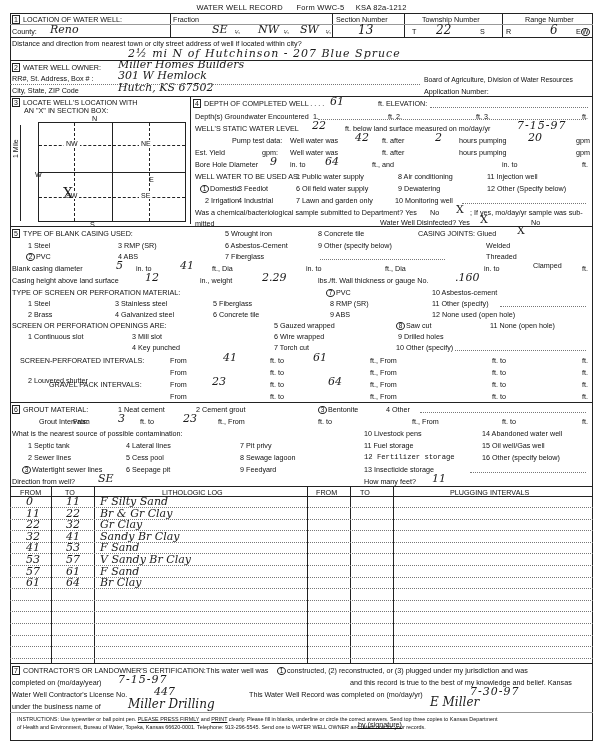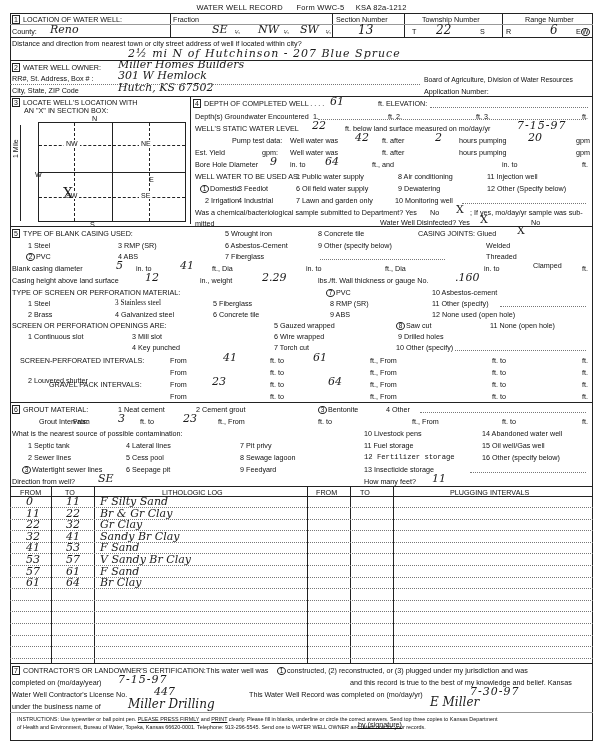--- a/index.html
+++ b/index.html
@@ -197,21 +197,21 @@
 <div class="abs" style="left:12px;top:276px;">Casing height above land surface</div>
 <div class="abs hw" style="left:145px;top:271px;">12</div>
 <div class="abs" style="left:200px;top:276px;">in., weight</div>
 <div class="abs hw" style="left:262px;top:271px;">2.29</div>
 <div class="abs" style="left:318px;top:276px;">lbs./ft. Wall thickness or gauge No.</div>
 <div class="abs hw" style="left:455px;top:271px;">.160</div>
 
 <div class="abs" style="left:12px;top:288px;">TYPE OF SCREEN OR PERFORATION MATERIAL:</div>
 <div class="abs" style="left:28px;top:299px;">1 Steel</div>
 <div class="abs" style="left:28px;top:310px;">2 Brass</div>
-<div class="abs" style="left:115px;top:299px;font-family:Liberation Serif, serif;">3 Stainless steel</div>
+<div class="abs" style="left:115px;top:299px;">3 Stainless steel</div>
 <div class="abs" style="left:115px;top:310px;">4 Galvanized steel</div>
 <div class="abs" style="left:213px;top:299px;">5 Fiberglass</div>
 <div class="abs" style="left:213px;top:310px;">6 Concrete tile</div>
 <div class="abs" style="left:326px;top:288px;"><span class="circ">7</span>PVC</div>
 <div class="abs" style="left:330px;top:299px;">8 RMP (SR)</div>
 <div class="abs" style="left:330px;top:310px;">9 ABS</div>
 <div class="abs" style="left:432px;top:288px;">10 Asbestos-cement</div>
 <div class="abs" style="left:432px;top:299px;">11 Other (specify)</div>
 <div class="abs" style="left:432px;top:310px;">12 None used (open hole)</div>
 <div class="dline" style="left:500px;top:306px;width:86px;"></div>

